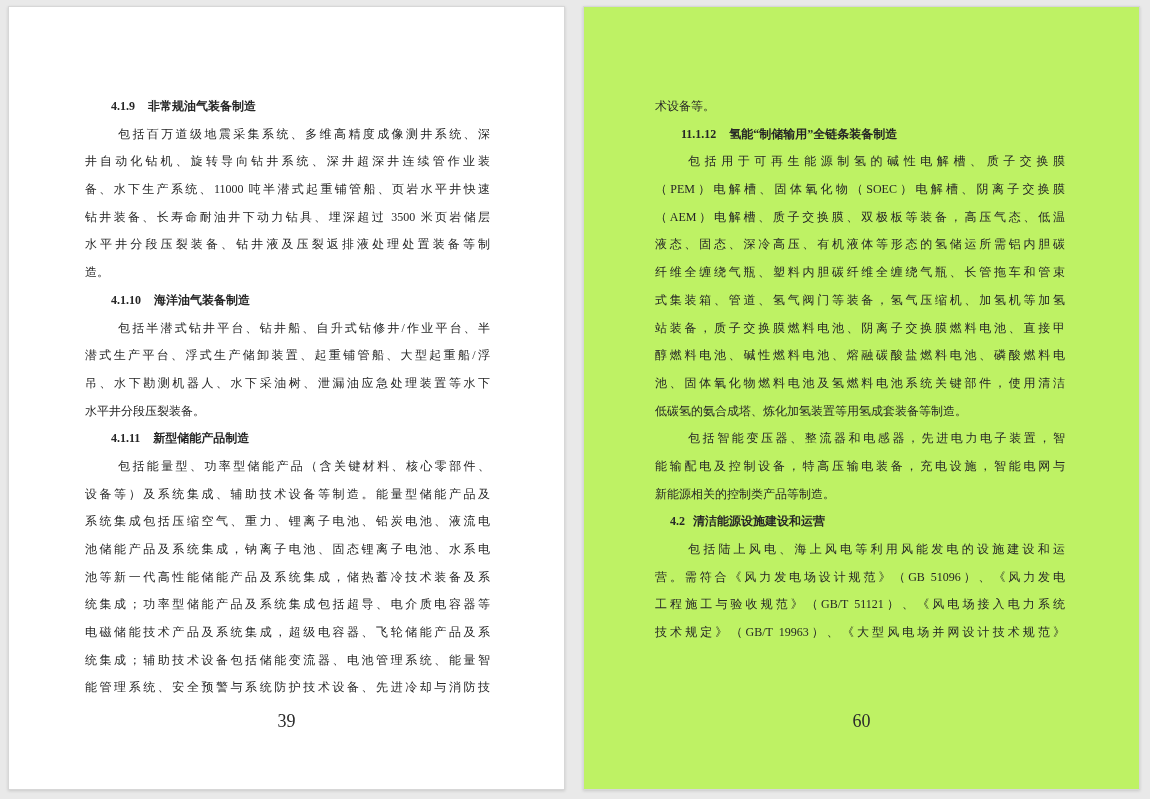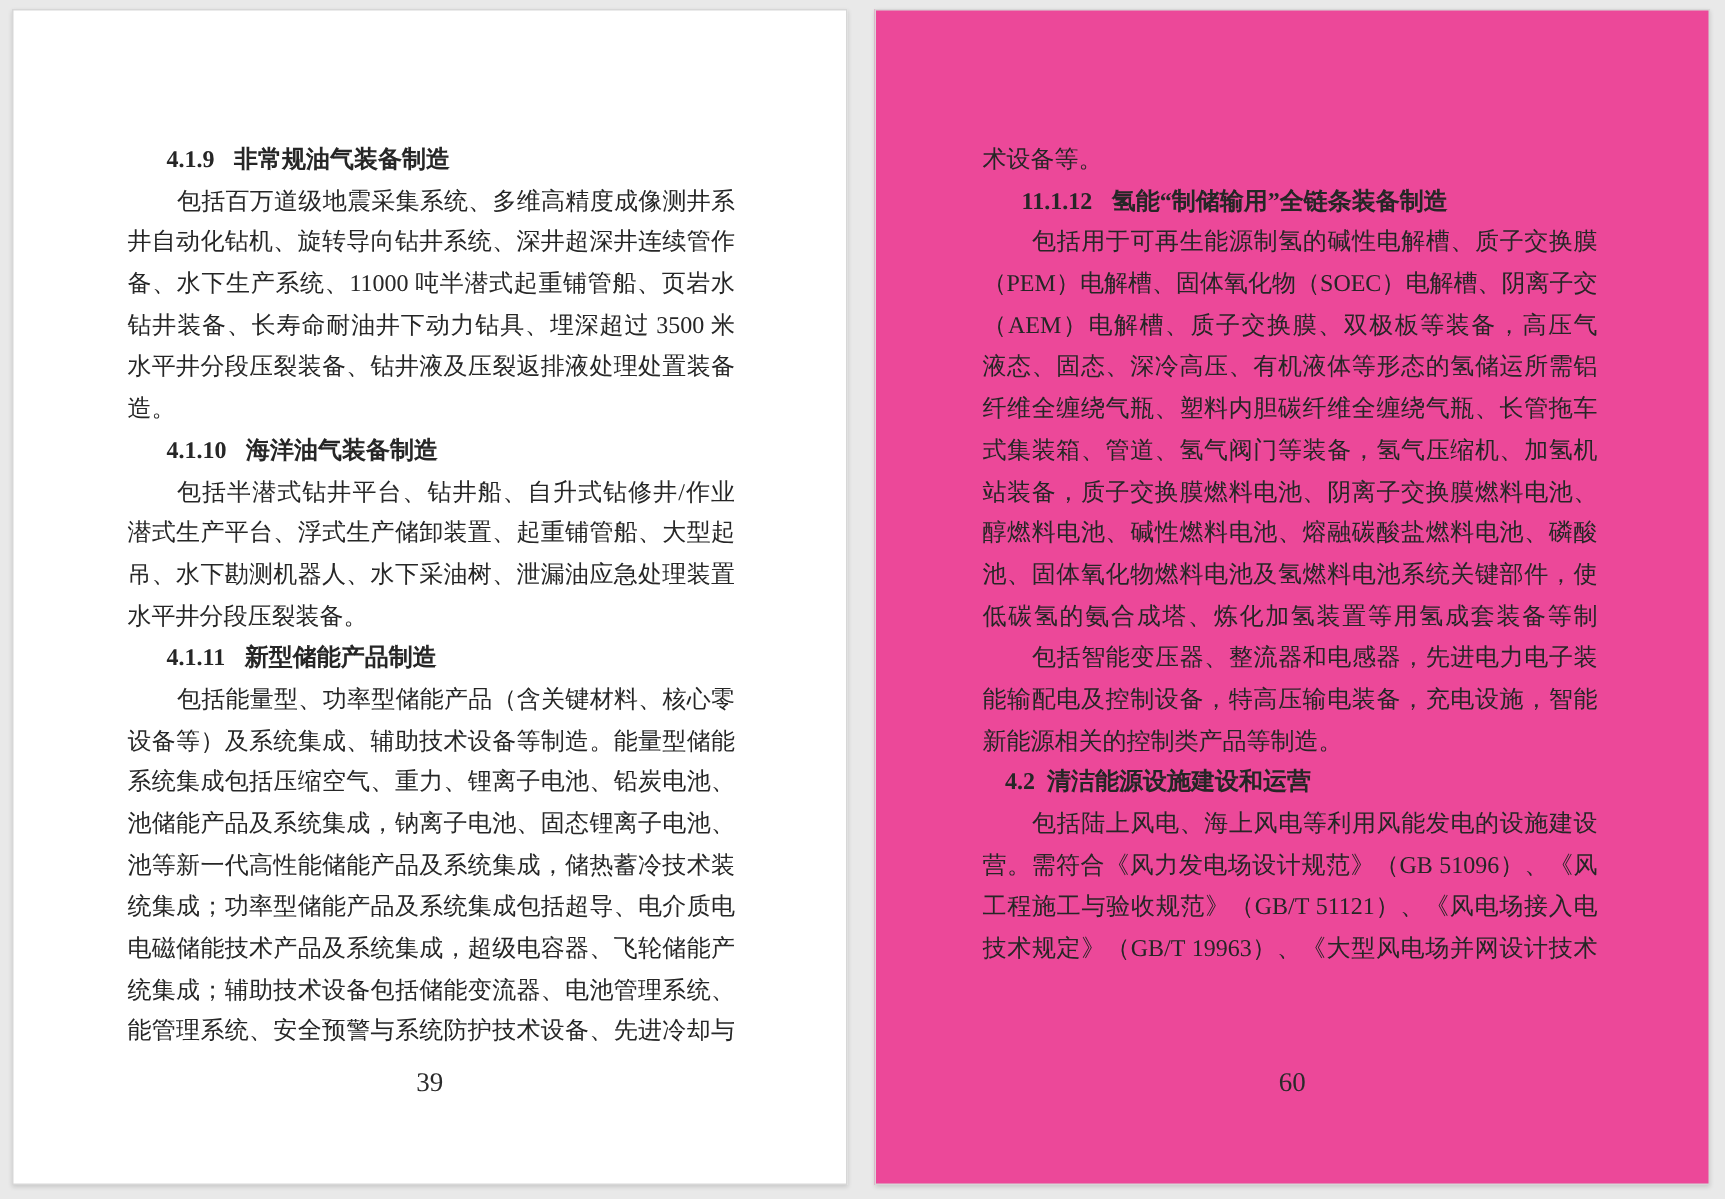--- a/index.html
+++ b/index.html
@@ -14,21 +14,21 @@
     background:#ffffff;
     border:1px solid #d7d7d7;
     box-shadow:0 1px 3px rgba(0,0,0,.14);
     box-sizing:border-box;
     color:#262626;
   }
   .page.p0{left:8px;padding:86px 74px 0 76px;}
   .page.p1{left:583px;padding:86px 74px 0 71px;}
   .line, .heading{
     height:27.7px;line-height:27.7px;
-    font-size:16px;
+    font-size:12px;
     overflow:hidden;
   }
   .line{
     text-align:justify;
     text-align-last:justify;
     text-justify:inter-character;
   }
   .line.last-left{text-align-last:left;}
   .line.indent{padding-left:33px;}
   .heading{font-weight:bold;}
@@ -69,21 +69,21 @@
         <div class="line">系统集成包括压缩空气、重力、锂离子电池、铅炭电池、液流电</div>
         <div class="line">池储能产品及系统集成，钠离子电池、固态锂离子电池、水系电</div>
         <div class="line">池等新一代高性能储能产品及系统集成，储热蓄冷技术装备及系</div>
         <div class="line">统集成；功率型储能产品及系统集成包括超导、电介质电容器等</div>
         <div class="line">电磁储能技术产品及系统集成，超级电容器、飞轮储能产品及系</div>
         <div class="line">统集成；辅助技术设备包括储能变流器、电池管理系统、能量智</div>
         <div class="line">能管理系统、安全预警与系统防护技术设备、先进冷却与消防技</div>
       </div>
       <div class="page-number">39</div>
     </div>
-    <div class="page p1" style="background: #ec4899; color: rgb(38, 38, 38);">
+    <div class="page p1" style="background: #bef264; color: rgb(38, 38, 38);">
       <div class="para">
         <div class="line last-left">术设备等。</div>
       </div>
       <div class="heading h3"><span class="num">11.1.12</span><span class="title">氢能“制储输用”全链条装备制造</span></div>
       <div class="para">
         <div class="line indent">包括用于可再生能源制氢的碱性电解槽、质子交换膜</div>
         <div class="line">（PEM）电解槽、固体氧化物（SOEC）电解槽、阴离子交换膜</div>
         <div class="line">（AEM）电解槽、质子交换膜、双极板等装备，高压气态、低温</div>
         <div class="line">液态、固态、深冷高压、有机液体等形态的氢储运所需铝内胆碳</div>
         <div class="line">纤维全缠绕气瓶、塑料内胆碳纤维全缠绕气瓶、长管拖车和管束</div>

